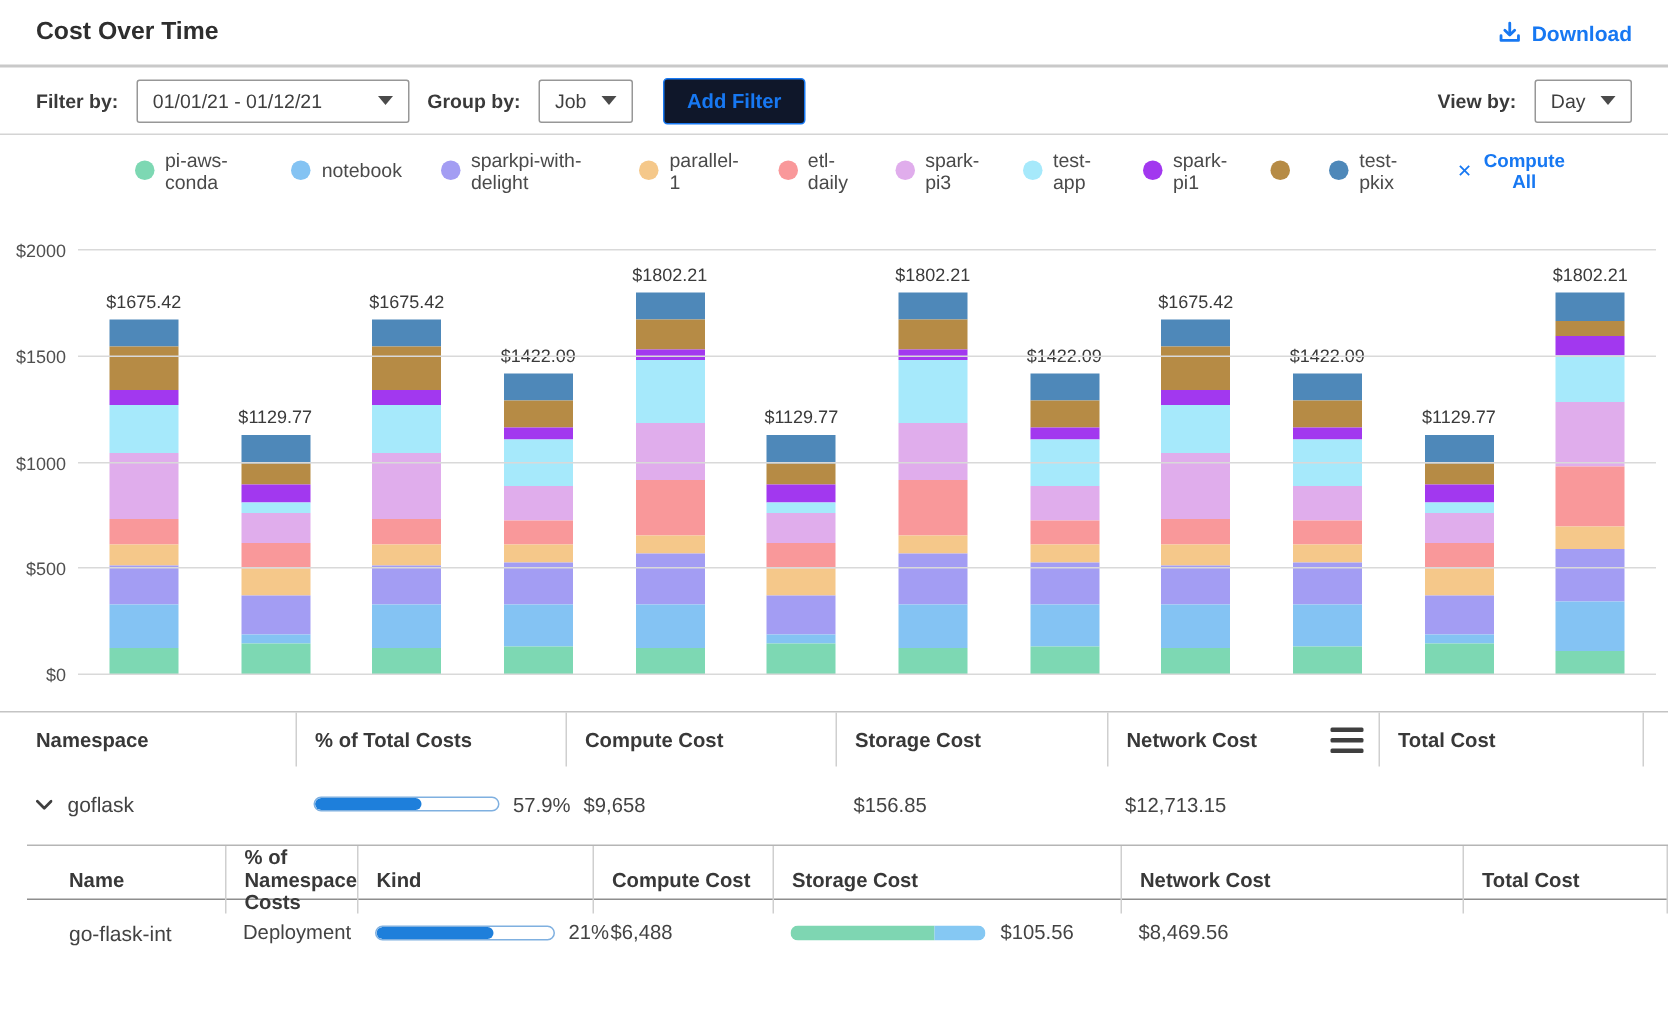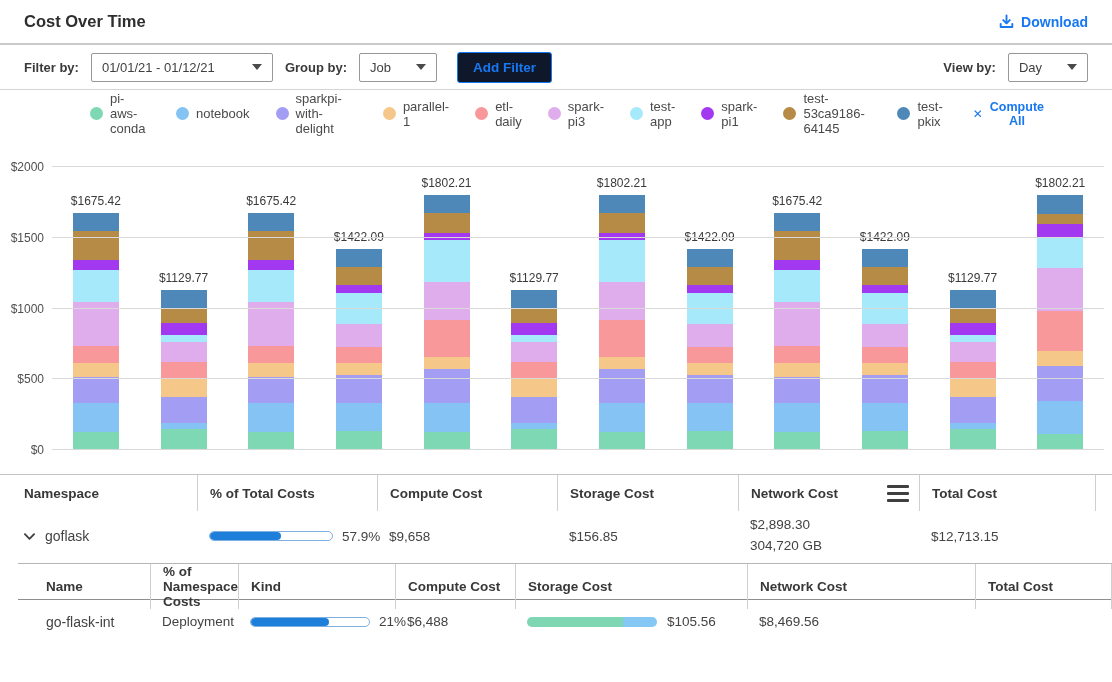--- a/index.html
+++ b/index.html
@@ -10,21 +10,21 @@
   .hdr { height:45px; display:flex; align-items:center; justify-content:space-between;
          padding:0 24px; border-bottom:2px solid #c9c9c9; }
   .hdr h1 { font-size:16.5px; font-weight:bold; color:#2e2e2e; }
   .dl { display:flex; align-items:center; gap:7px; color:#1778f2; font-weight:bold;
         font-size:14px; cursor:pointer; }
 
   
   .fbar { height:45px; display:flex; align-items:center; padding:0 24px;
           border-bottom:1px solid #d4d4d4; gap:12px; }
   .flabel { font-size:13px; font-weight:bold; color:#3a3a3a; }
-  .select { display:flex; align-items:center; justify-content:space-between; gap:25px;
+  .select { display:flex; align-items:center; justify-content:space-between; gap:10px;
             border:1px solid #979797; border-radius:2px; background:#fff;
             padding:6px 10px; font-size:13px; color:#3f3f3f; cursor:pointer; }
   .select.date { width:182px; }
   .caret { width:0; height:0; border-left:5px solid transparent; border-right:5px solid transparent;
            border-top:6px solid #4a4a4a; display:inline-block; }
   .addf { margin-left:8px; border:1.5px solid #1778f2; color:#1778f2; background:#0f172a;
           font-weight:bold; font-size:13.5px; padding:7px 15px; border-radius:3px; cursor:pointer; }
   .spacer { flex:1; }
 
   
@@ -150,21 +150,20 @@
     <div class="legend-item">
       <span class="dot" style="background: rgb(166, 233, 251);"></span>
       <span class="legend-label">test-app</span>
     </div>
     <div class="legend-item">
       <span class="dot" style="background: rgb(162, 56, 239);"></span>
       <span class="legend-label">spark-pi1</span>
     </div>
     <div class="legend-item">
       <span class="dot" style="background: rgb(182, 139, 69);"></span>
-      <span class="legend-label">test-53ca9186-64145</span>
     </div>
     <div class="legend-item">
       <span class="dot" style="background: rgb(78, 136, 185);"></span>
       <span class="legend-label">test-pkix</span>
     </div>
     <button class="deselect">
     <span class="x">✕</span>
     <span>Compute All</span>
   </button>
 </div>
@@ -394,24 +393,20 @@
       <span>goflask</span>
     </div>
     <div class="td pcell">
       <span class="pbar">
           <span class="pfill" style="width: 57.9%;"></span>
         </span>
       <span>57.9%</span>
     </div>
     <div class="td">$9,658</div>
     <div class="td">$156.85</div>
-    <div class="td twolines">
-      <div>$2,898.30</div>
-      <div>304,720 GB</div>
-    </div>
     <div class="td">$12,713.15</div>
   </div>
 </div>
 
 <div class="wl-table">
   <div class="grid7 thead wl-head">
     <div class="th wtd first">Name</div>
     <div class="th div">% of Namespace Costs</div>
     <div class="th div">Kind</div>
     <div class="th div">Compute Cost</div>

